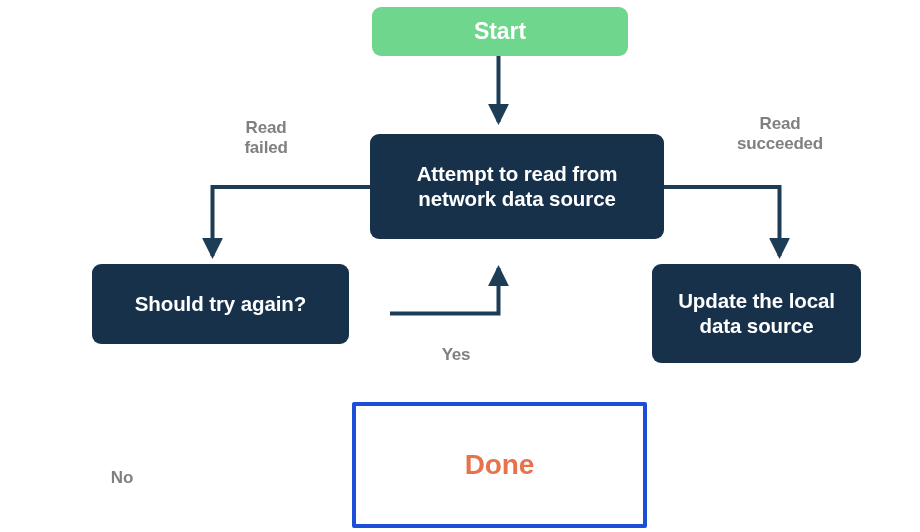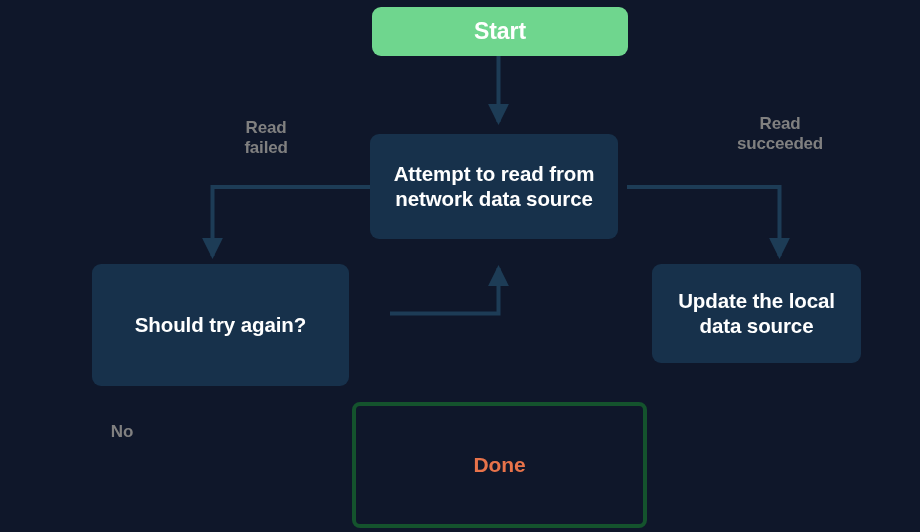--- a/index.html
+++ b/index.html
@@ -8,21 +8,21 @@
     padding: 0;
     background: #000000;
   }
   body {
     font-family: "Liberation Sans", sans-serif;
   }
   #canvas {
     position: relative;
     width: 920px;
     height: 532px;
-    background: #0f172a;
+    background: #ffffff;
     overflow: hidden;
   }
   .node {
     position: absolute;
     box-sizing: border-box;
     display: flex;
     align-items: center;
     justify-content: center;
     text-align: center;
     border-radius: 9px;
@@ -37,25 +37,25 @@
   }
   .node-process {
     background: #17314b;
     color: #ffffff;
     font-size: 20.5px;
     font-weight: 700;
     padding: 0 14px;
   }
   .node-terminal {
     background: transparent;
-    border: 4px solid #14532d;
+    border: 4px solid #1d4ed8;
     color: #e8734a;
-    font-size: 21px;
+    font-size: 28px;
     font-weight: 700;
-    border-radius: 8px;
+    border-radius: 2px;
   }
   .edge-label {
     position: absolute;
     color: #808080;
     font-size: 17px;
     font-weight: 700;
     text-align: center;
     line-height: 1.16;
     letter-spacing: -0.2px;
     white-space: pre-line;
@@ -87,38 +87,39 @@
 
     <path d="M 627 187 L 779.5 187 L 779.5 256" fill="none" stroke="#1d3c56" stroke-width="4" marker-end="url(#arrow)"></path>
 
     <path d="M 390 313.5 L 498.5 313.5 L 498.5 268" fill="none" stroke="#1d3c56" stroke-width="4" marker-end="url(#arrow)"></path>
   </svg>
 
   <div class="node node-start" style="left:372px; top:7px; width:256px; height:49px;">
     <span>Start</span>
   </div>
 
-  <div class="node node-process" style="left:370px; top:134px; width:248px; height:105px;">
+  <div class="node node-process" style="left:370px; top:134px; width:294px; height:105px;">
     <span>Attempt to read from network data source</span>
   </div>
 
-  <div class="node node-process" style="left:92px; top:264px; width:257px; height:122px;">
+  <div class="node node-process" style="left:92px; top:264px; width:257px; height:80px;">
     <span>Should try again?</span>
   </div>
 
   <div class="node node-process" style="left:652px; top:264px; width:209px; height:99px;">
     <span>Update the local data source</span>
   </div>
 
   <div class="node node-terminal" style="left:352px; top:402px; width:295px; height:126px;">
     <span>Done</span>
   </div>
 
   <div class="edge-label" style="left:196px; top:118px; width:140px;">Read
 failed</div>
 
   <div class="edge-label" style="left:672px; top:114px; width:216px;">Read
 succeeded</div>
 
+  <div class="edge-label" style="left:396px; top:345px; width:120px;">Yes</div>
 
-  <div class="edge-label" style="left:82px; top:422px; width:80px;">No</div>
+  <div class="edge-label" style="left:82px; top:468px; width:80px;">No</div>
 
 </div>
 
 </body></html>

